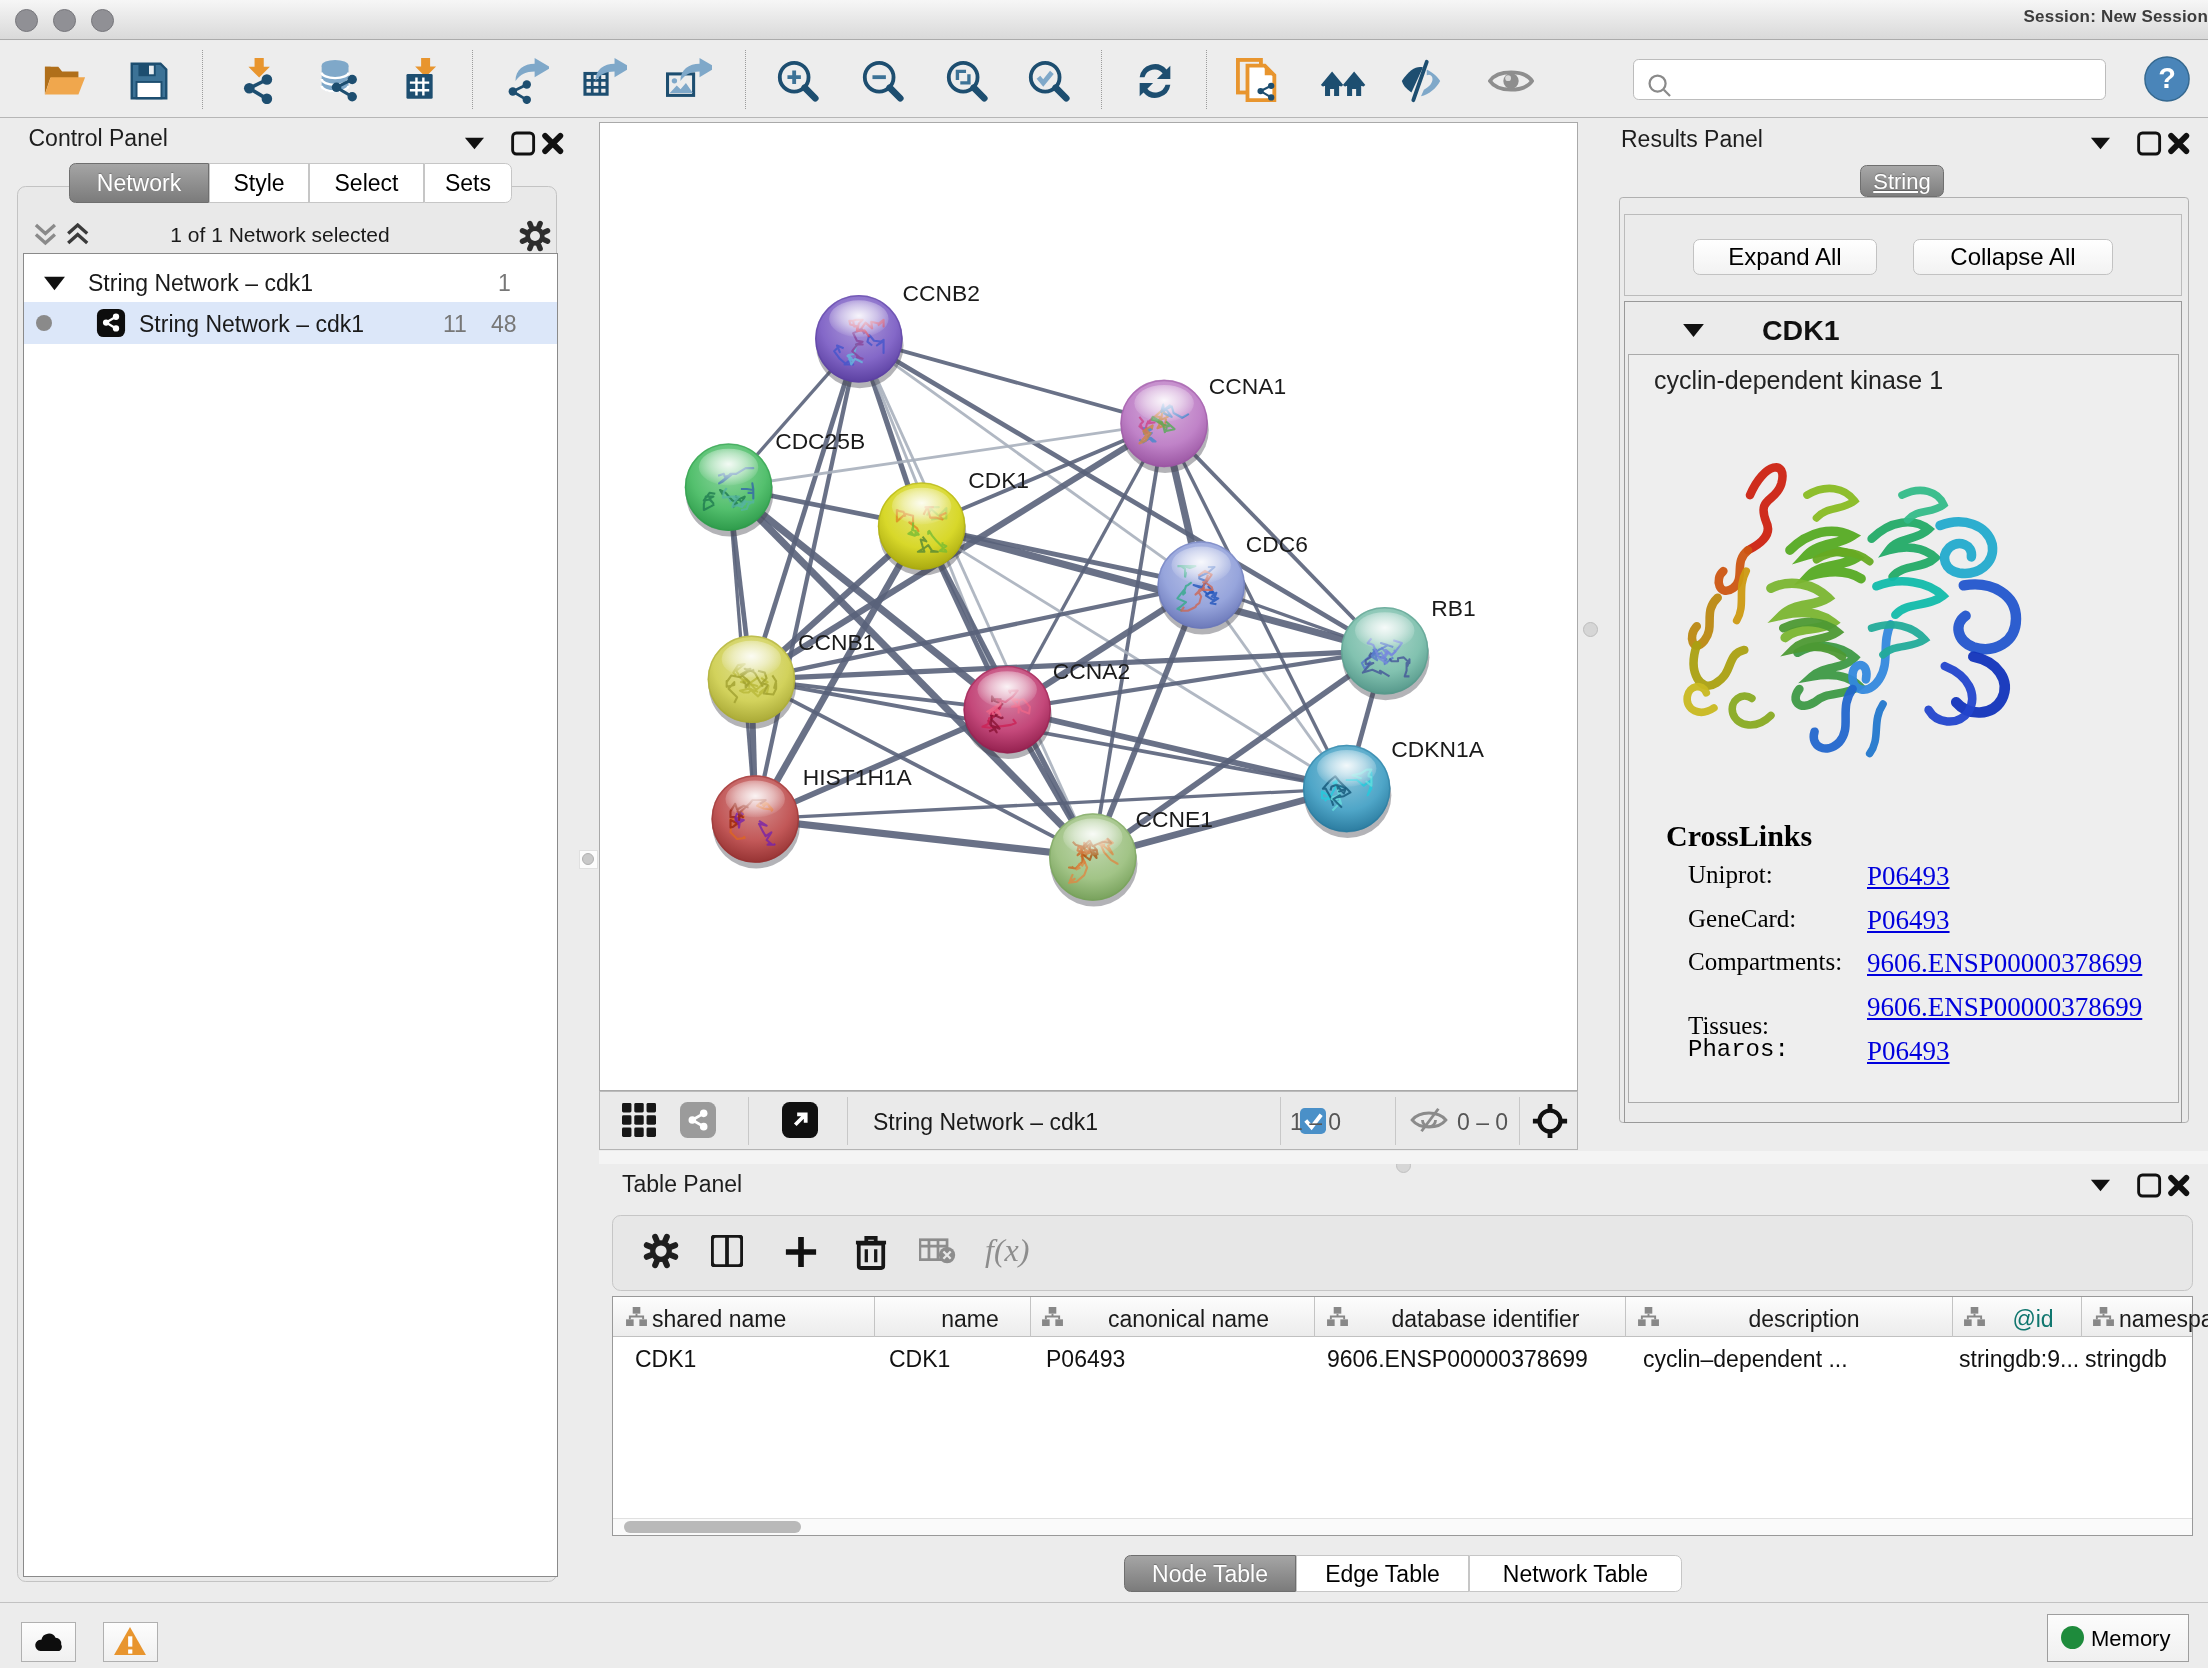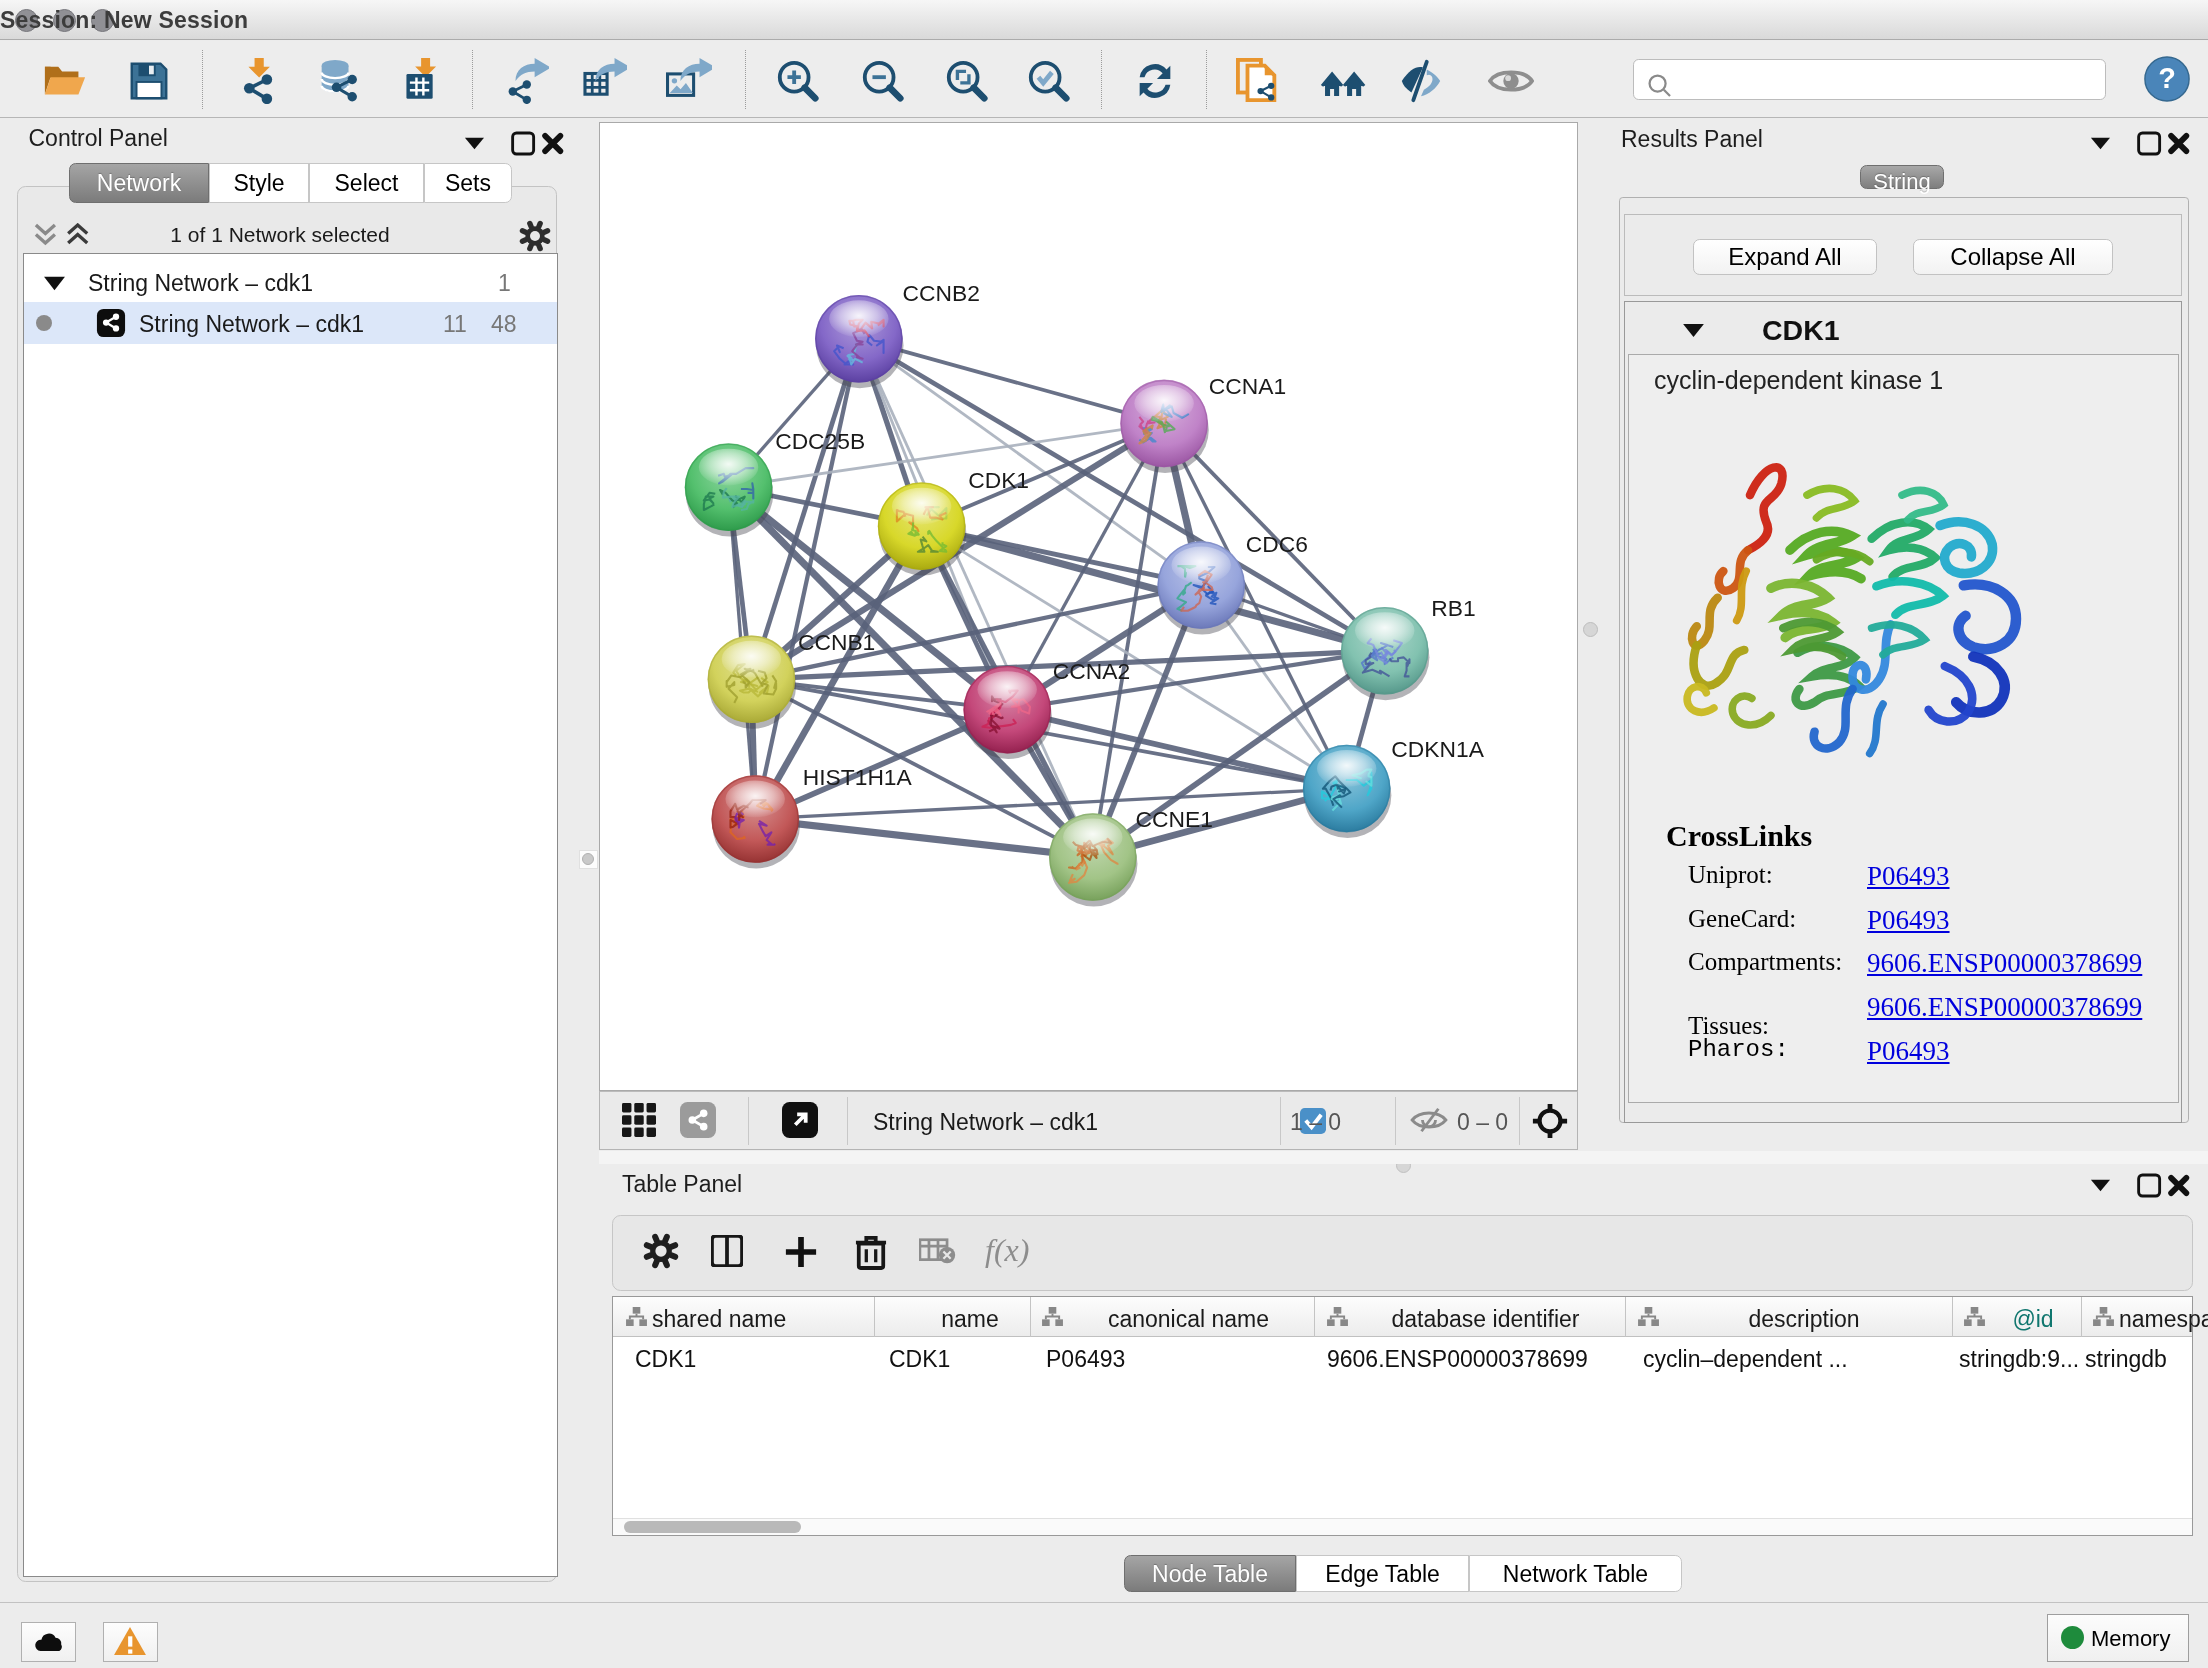--- a/index.html
+++ b/index.html
@@ -1,19 +1,19 @@
 <!DOCTYPE html>
 <html style="font-size:15px"><head><meta charset="utf-8"><style>
 *{margin:0;padding:0;box-sizing:border-box;}
 html,body{width:2208px;height:1668px;overflow:hidden;}
 body{font-family:"Liberation Sans",sans-serif;background:#ececec;position:relative;}
 .abs{position:absolute;}
 .titlebar{left:0;top:0;width:2208px;height:40px;background:linear-gradient(#f6f6f6,#d9d9d9);border-bottom:1px solid #ababab;}
 .tl{width:23px;height:23px;border-radius:50%;background:#909095;border:1px solid #77777c;top:8.6px;}
-.title{width:100%;text-align:left;top:6.7px;font-size:23px;color:#3c3c3c;font-weight:bold;letter-spacing:0.2px;}
+.title{width:100%;text-align:right;top:6.7px;font-size:17px;color:#3c3c3c;font-weight:bold;letter-spacing:0.2px;}
 .toolbar{left:0;top:41px;width:2208px;height:77px;background:#ededed;border-bottom:1px solid #b6b6b6;}
 .tsep{top:9.5px;height:59px;width:0;border-left:1.9px dotted #9b9b9b;}
 .searchbox{left:1633px;top:59px;width:473px;height:41px;background:#fff;border:1.9px solid #bcbcbc;border-radius:5.7px;}
 .panelhdr{font-size:23px;color:#1d1d1d;}
 .tabrow{z-index:30;}
 .tabrow .tab{position:absolute;top:0;height:40px;background:#fff;border:1px solid #c6c6c6;color:#000;font-size:23px;text-align:center;line-height:38px;}
 .tab.sel{background:linear-gradient(#a5a5a5,#7b7b7b);color:#fff;border-color:#6f6f6f;text-shadow:0 -1px 1px rgba(0,0,0,0.25);}
 .whitebox{background:#fff;border:1px solid #8a8a8a;}
 .netname{font-size:23px;color:#1a1a1a;}
 .grey{color:#777;}
@@ -521,21 +521,21 @@
     <circle cx="20" cy="20" r="11" fill="none" stroke="#111" stroke-width="4.5"></circle>
     <path d="M20 2 v8 M20 30 v8 M2 20 h8 M30 20 h8" stroke="#111" stroke-width="5"></path>
   </svg>
 <div class="abs" style="left:599px;top:1151px;width:1609px;height:13.3px;background:#f4f4f4;"></div>
 <div class="abs panelhdr" style="left:1621px;top:126px;">Results Panel</div>
 <svg class="abs" style="left:2089px;top:130px" width="105" height="27" viewBox="0 0 110 28">
     <path d="M2 8 L22 8 12 20 z" fill="#111"></path>
     <rect x="52" y="3" width="22" height="22" rx="4" fill="none" stroke="#111" stroke-width="3"></rect>
     <path d="M86 6 L102 22 M102 6 L86 22" stroke="#111" stroke-width="6" stroke-linecap="round"></path>
   </svg>
-<div class="abs" style="left:1860px;top:165px;width:84px;height:24px;background:linear-gradient(#a8a8a8,#7e7e7e);border:1px solid #6f6f6f;border-radius:6.7px;color:#fff;font-size:22px;text-align:center;line-height:31px;text-shadow:0 -1px 1px rgba(0,0,0,0.25);">String</div>
+<div class="abs" style="left:1860px;top:165px;width:84px;height:32px;background:linear-gradient(#a8a8a8,#7e7e7e);border:1px solid #6f6f6f;border-radius:6.7px;color:#fff;font-size:22px;text-align:center;line-height:31px;text-shadow:0 -1px 1px rgba(0,0,0,0.25);text-decoration:underline;">String</div>
 <div class="abs" style="left:1619px;top:197px;width:570px;height:926px;background:#ebebeb;border:1px solid #b0b0b0;border-radius:3.8px;"></div>
 <div class="abs" style="left:1624px;top:214px;width:558px;height:82px;background:#ebebeb;border:1px solid #bbb;"></div>
 <div class="abs btn" style="left:1693px;top:239px;width:184px;height:36px;line-height:34px;">Expand All</div>
 <div class="abs btn" style="left:1913px;top:239px;width:200px;height:36px;line-height:34px;">Collapse All</div>
 <div class="abs" style="left:1624px;top:301px;width:558px;height:822px;background:#ebebeb;border:1px solid #999;"></div>
 <svg class="abs" style="left:1682px;top:322px" width="23" height="17" viewBox="0 0 24 18">
     <path d="M1 2 L23 2 12 16 z" fill="#111"></path>
   </svg>
 <div class="abs" style="left:1762px;top:314px;font-size:28.5px;font-weight:bold;color:#111;">CDK1</div>
 <div class="abs" style="left:1628px;top:354px;width:551px;height:749px;background:#eeeeee;border:1px solid #aaa;"></div>

